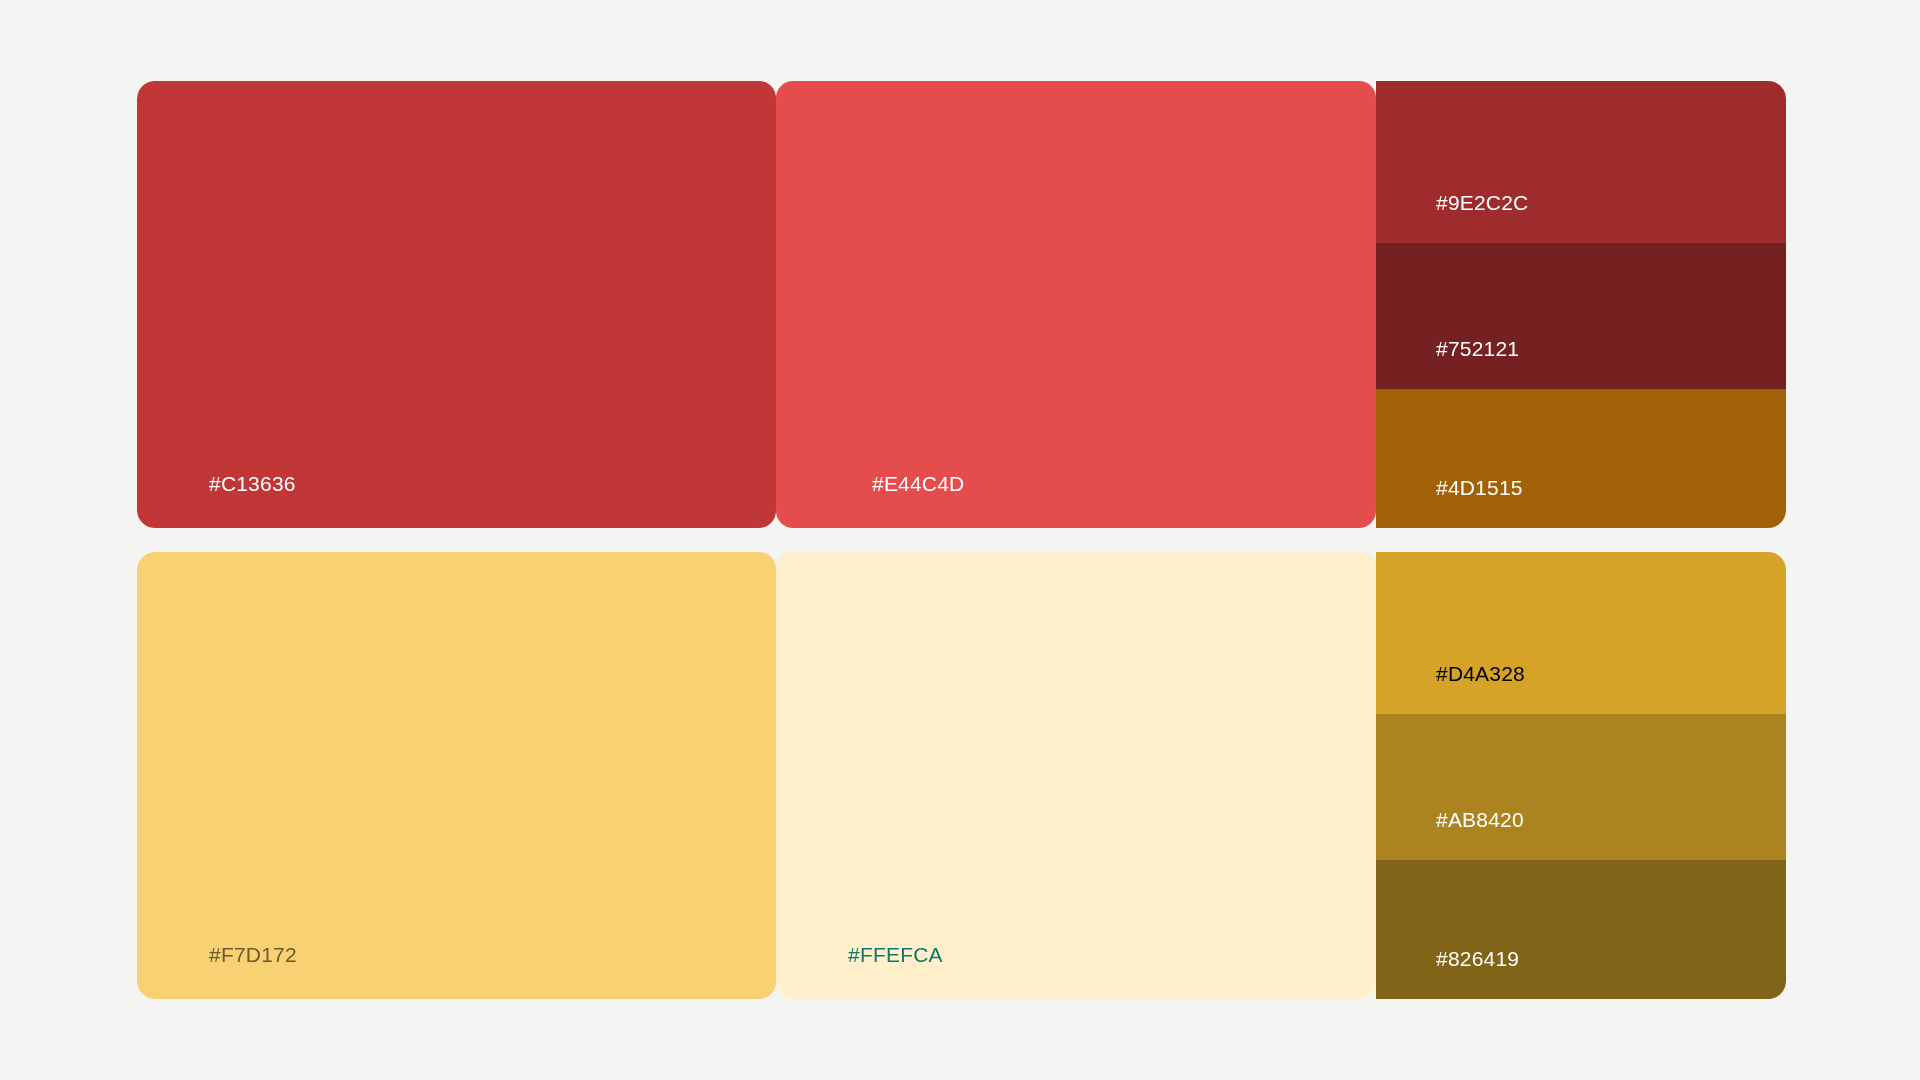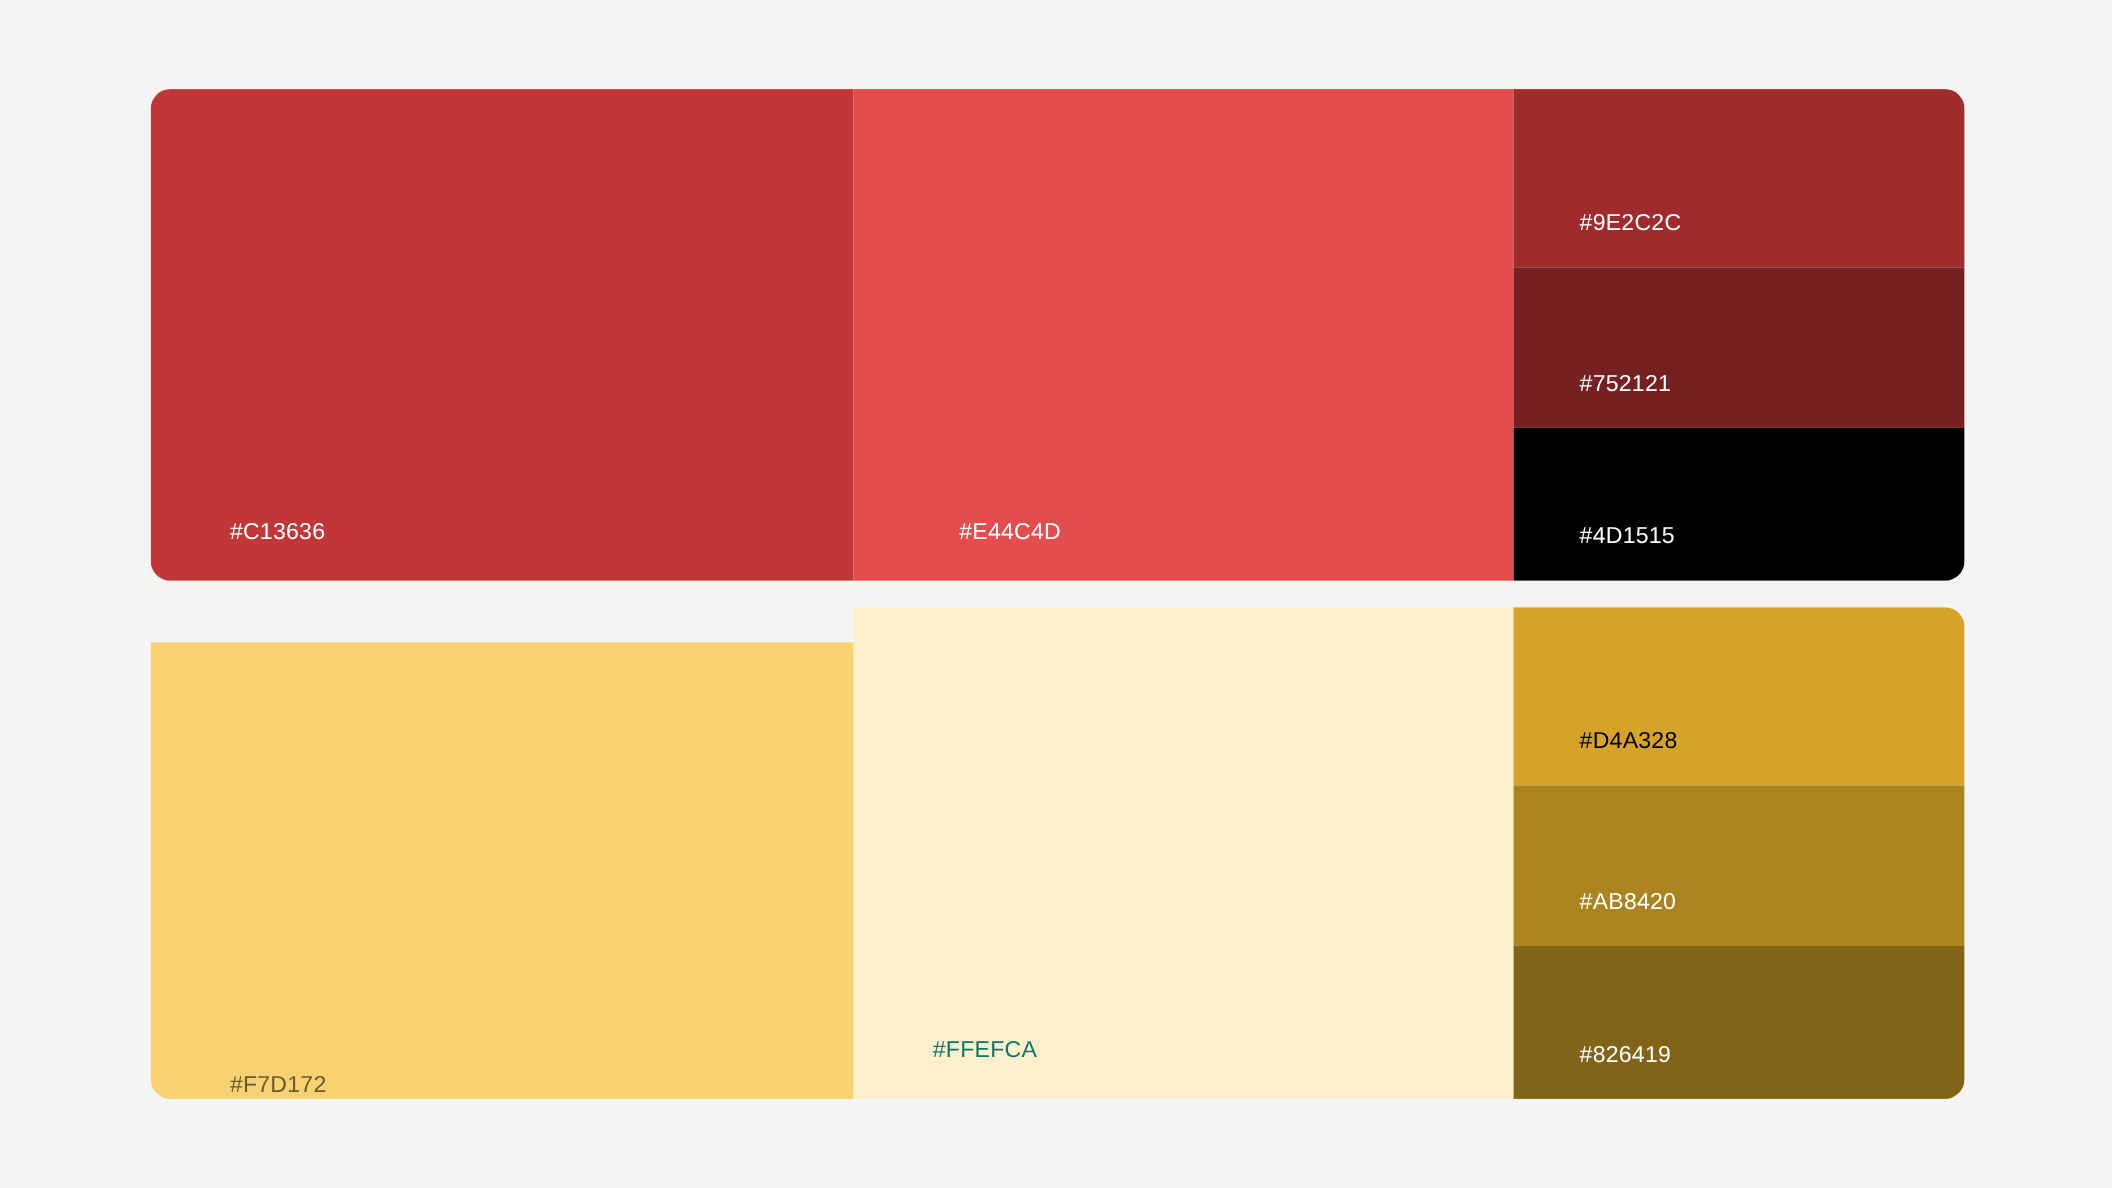--- a/index.html
+++ b/index.html
@@ -33,20 +33,21 @@
     overflow: hidden;
     display: flex;
     flex-direction: row;
   }
 
   .swatch-main {
     position: relative;
     flex: 0 0 639px;
     height: 100%;
     box-sizing: border-box;
+    border-radius: 17px;
   }
   .swatch-main.secondary {
     flex: 0 0 600px;
   }
 
   .stripe-column {
     flex: 1 1 auto;
     height: 100%;
     display: flex;
     flex-direction: column;
@@ -91,28 +92,28 @@
       <span class="swatch-label" style="color: rgb(255, 255, 255); margin-left: 24px;">#E44C4D</span>
     </div>
 
     <div class="stripe-column">
       <div class="stripe s1" style="background: rgb(158, 44, 44);">
         <span class="swatch-label" style="color: rgb(255, 255, 255);">#9E2C2C</span>
       </div>
       <div class="stripe s2" style="background: rgb(117, 33, 33);">
         <span class="swatch-label" style="color: rgb(255, 255, 255);">#752121</span>
       </div>
-      <div class="stripe s3" style="background: #000000; padding-left: 44px;">
+      <div class="stripe s3" style="background: #a16207; padding-left: 44px;">
         <span class="swatch-label" style="color: rgb(255, 255, 255);">#4D1515</span>
       </div>
     </div>
   </div>
 
   <div class="palette-card">
-    <div class="swatch-main" style="background: rgb(247, 209, 114); margin-top: 32px;">
+    <div class="swatch-main" style="background: rgb(247, 209, 114);">
       <span class="swatch-label" style="color: rgb(107, 90, 46);">#F7D172</span>
     </div>
 
     <div class="swatch-main secondary" style="background: rgb(255, 239, 202);">
       <span class="swatch-label" style="color: #0f766e;">#FFEFCA</span>
     </div>
 
     <div class="stripe-column">
       <div class="stripe s1" style="background: rgb(212, 163, 40);">
         <span class="swatch-label" style="color: #000000;">#D4A328</span>

